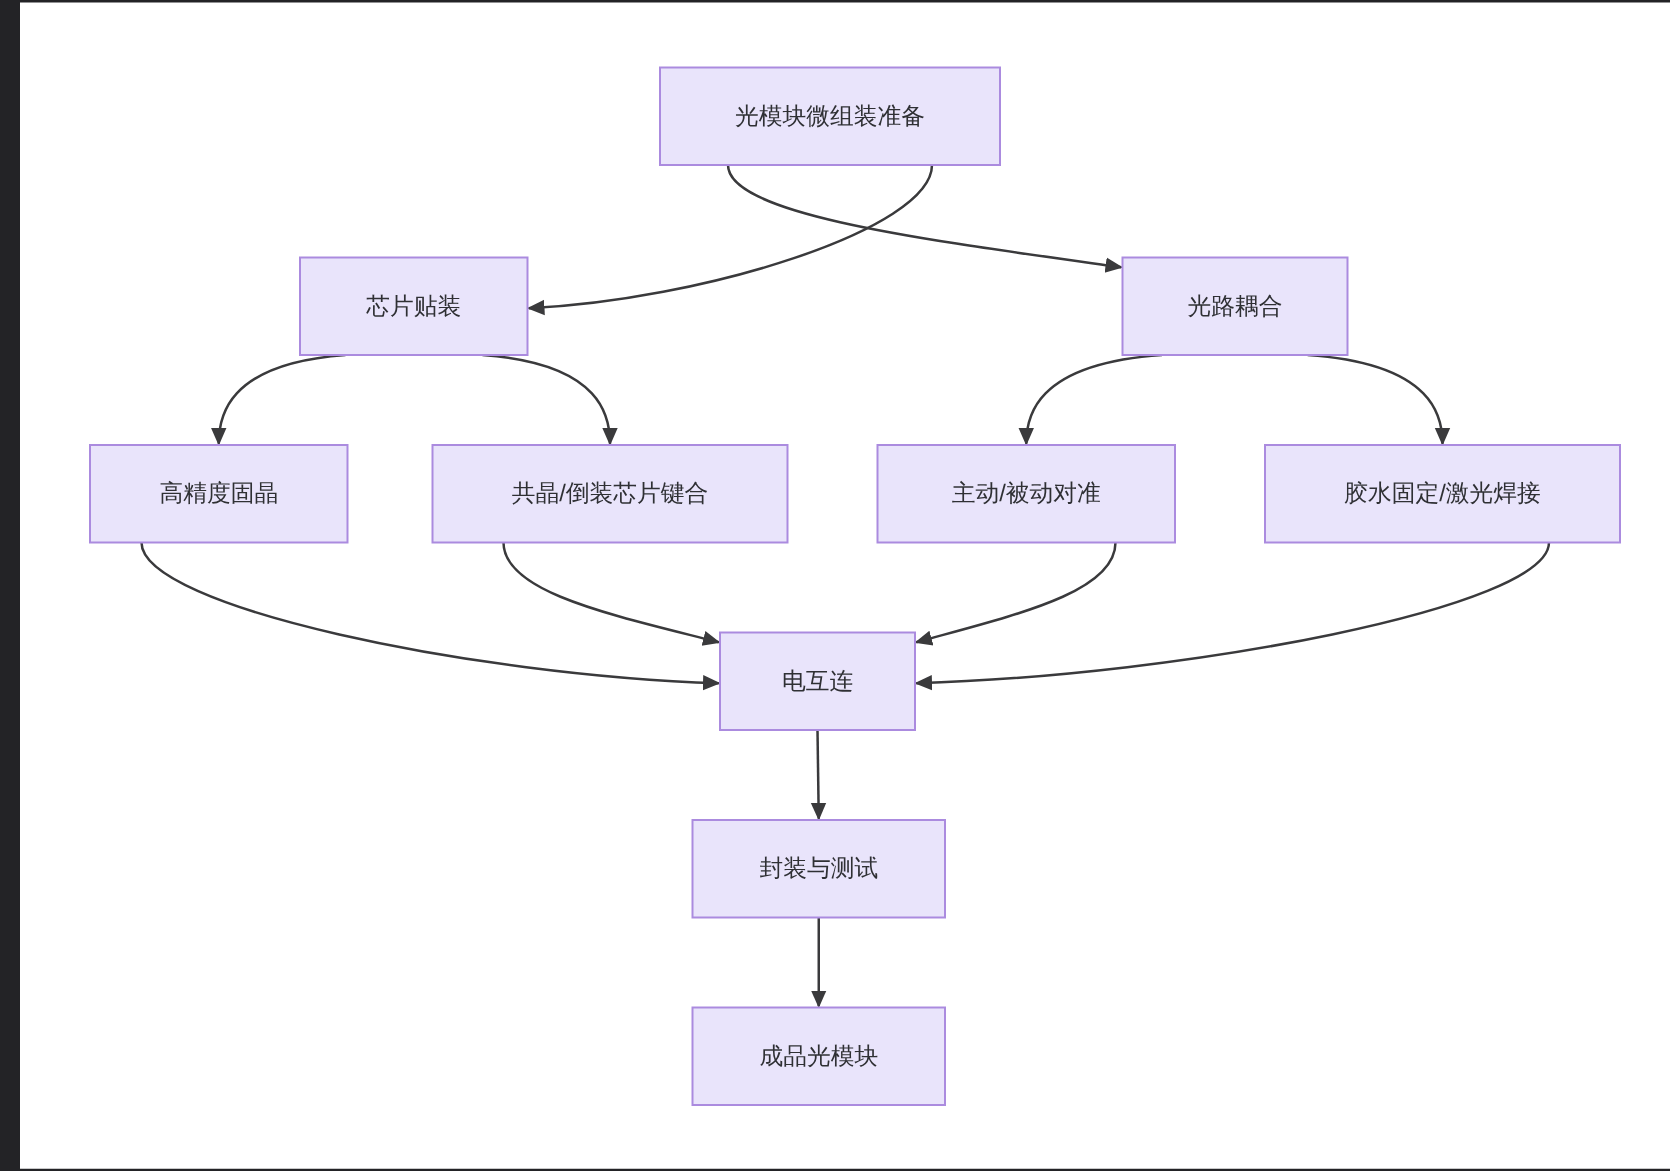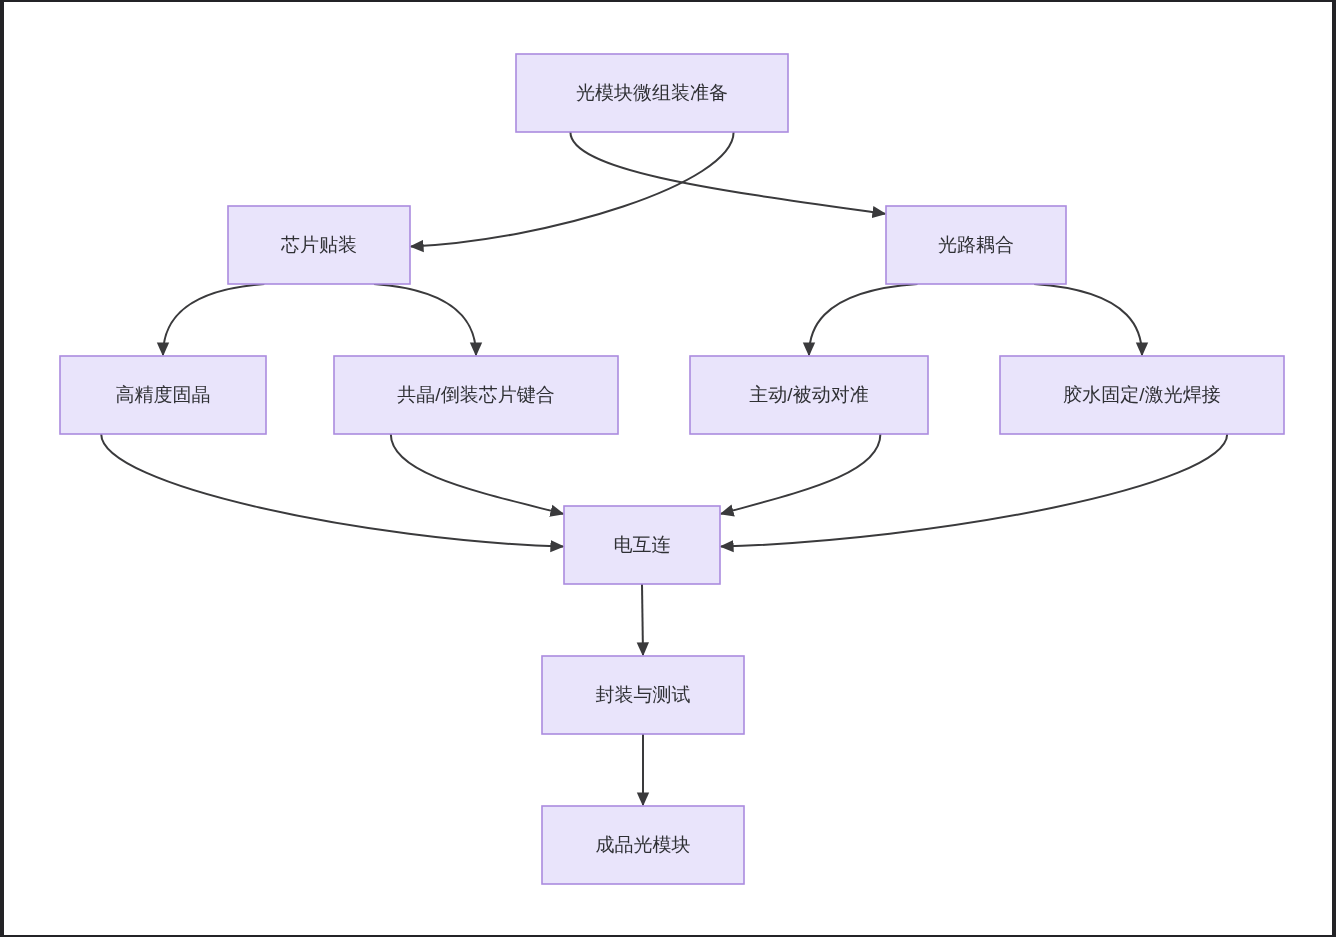--- a/index.html
+++ b/index.html
@@ -6,21 +6,21 @@
     margin: 0;
     padding: 0;
     background: #232326;
     width: 1336px;
     height: 937px;
     overflow: hidden;
     font-family: "Liberation Sans", "DejaVu Sans", sans-serif;
   }
   #frame {
     position: absolute;
-    left: 0; top: 0;
+    left: 12px; top: 0;
     width: 1220px;
     height: 937px;
     background: #232326;
   }
   #canvas {
     position: absolute;
     left: 4px;
     top: 2px;
     width: 1328px;
     height: 933px;

